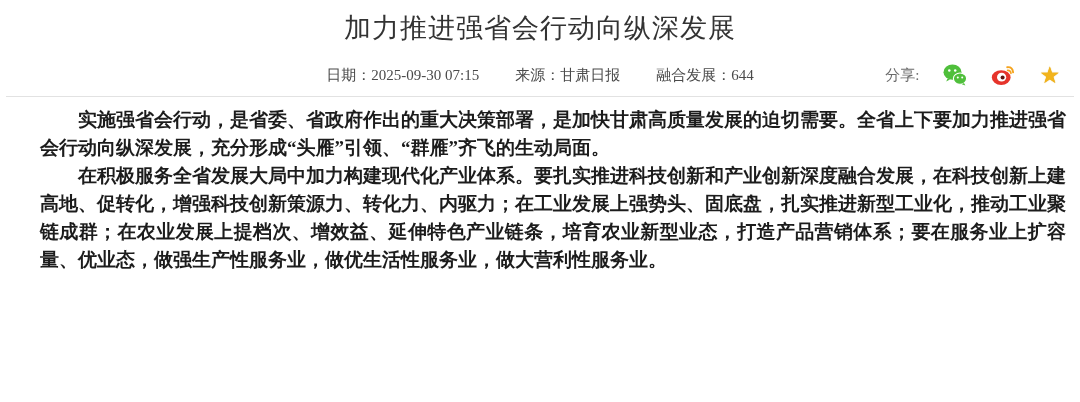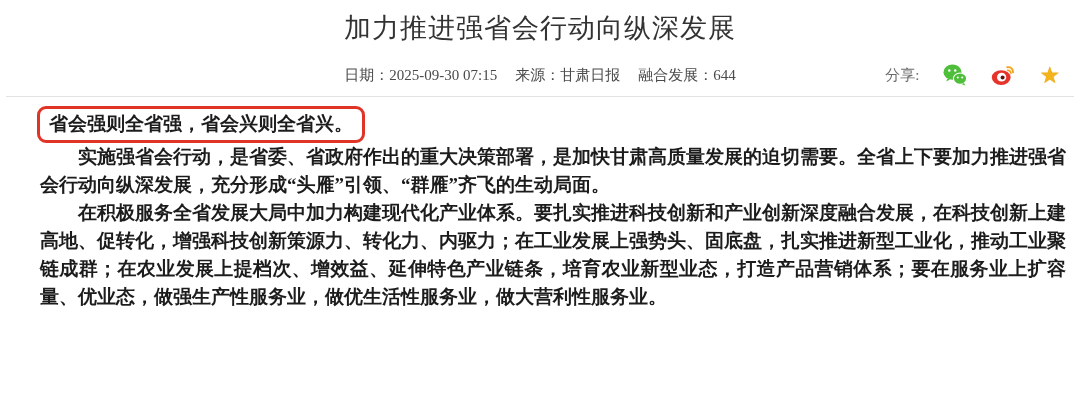--- a/index.html
+++ b/index.html
@@ -24,25 +24,25 @@
   .meta-row {
     position: relative;
     height: 26px;
     font-size: 15px;
     color: #4a4a4a;
   }
   .meta-center {
     display: flex;
     justify-content: center;
     align-items: center;
-    gap: 0;
+    gap: 12px;
     height: 26px;
   }
   .meta-item { white-space: nowrap; }
-  .meta-item + .meta-item { margin-left: 18px; }
+  .meta-item + .meta-item { margin-left: 24px; }
   .meta-views { margin-left: 22px; }
   .meta-fontsize { margin-left: 64px; }
   .fs-bracket { color: #4a4a4a; }
   .fs-link { color: #2c5f9e; cursor: pointer; }
   .share-group {
     position: absolute;
     right: 20px; top: 0;
     display: flex;
     align-items: center;
     height: 26px;
@@ -128,18 +128,17 @@
           </svg>
         </span>
         <span class="star-glyph">★</span>
       </div>
     </div>
 
     <hr class="divider">
   </div>
 
   <div class="article-body">
-    <p class="lead-para"><span class="red-box"><span>省会强则全省强，省会兴则全省兴。</span></span></p>
     <p class="para-indent">实施强省会行动，是省委、省政府作出的重大决策部署，是加快甘肃高质量发展的迫切需要。全省上下要加力推进强省会行动向纵深发展，充分形成“头雁”引领、“群雁”齐飞的生动局面。</p>
     <p class="para-indent">在积极服务全省发展大局中加力构建现代化产业体系。要扎实推进科技创新和产业创新深度融合发展，在科技创新上建高地、促转化，增强科技创新策源力、转化力、内驱力；在工业发展上强势头、固底盘，扎实推进新型工业化，推动工业聚链成群；在农业发展上提档次、增效益、延伸特色产业链条，培育农业新型业态，打造产品营销体系；要在服务业上扩容量、优业态，做强生产性服务业，做优生活性服务业，做大营利性服务业。</p>
   </div>
 
 </div>
 
 </body></html>

